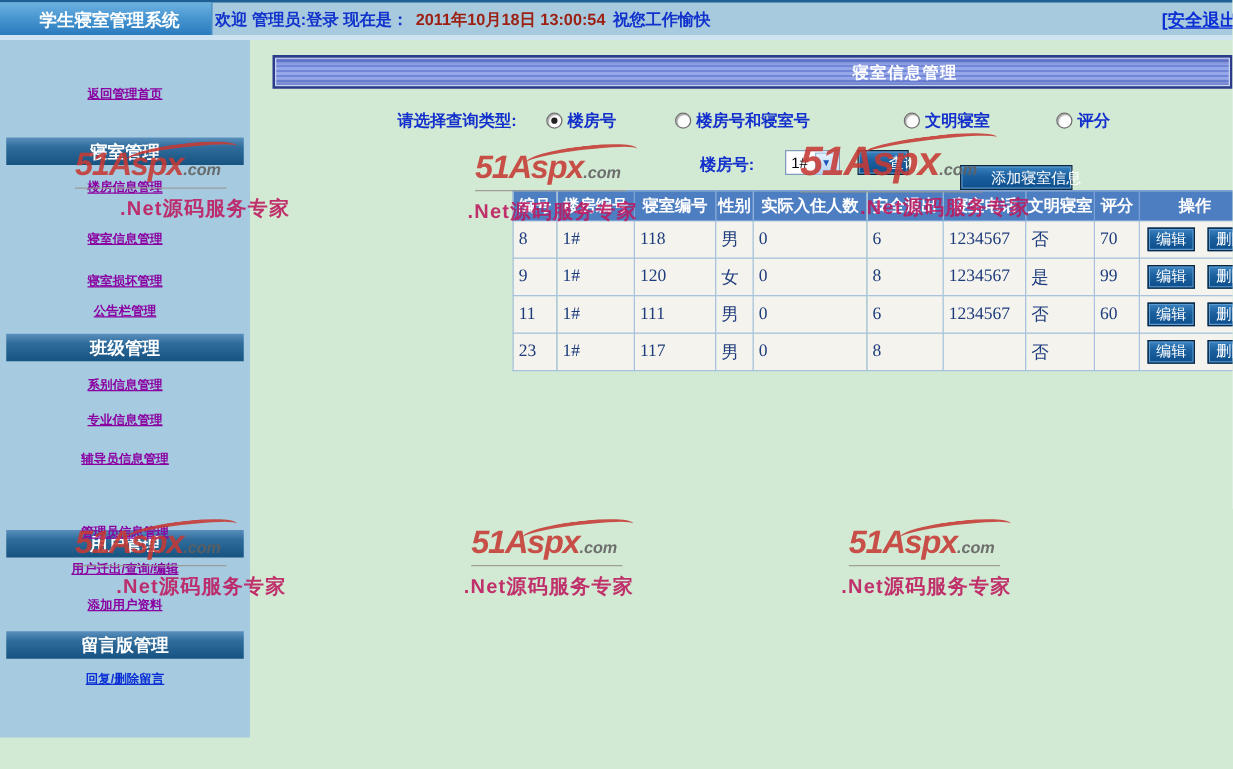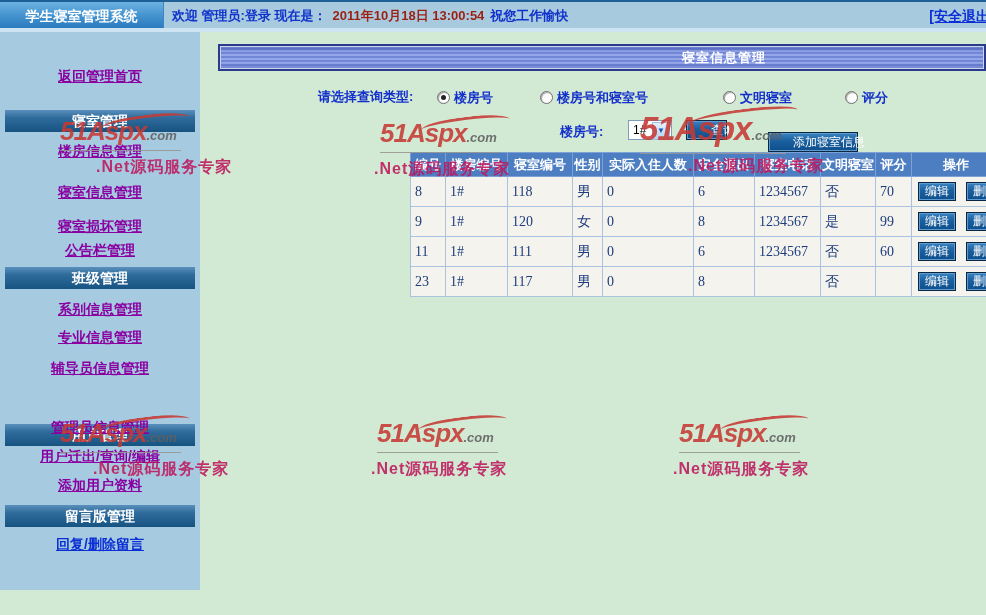--- a/index.html
+++ b/index.html
@@ -5,30 +5,30 @@
   html,body{margin:0;padding:0;}
   #screen{
     position:relative;width:986px;height:615px;overflow:hidden;
     background:#d2e9d3;font-family:"Liberation Sans","DejaVu Sans",sans-serif;
     -webkit-font-smoothing:none;
   }
   
   .topbar{position:absolute;left:0;top:0;width:986px;height:28px;background:#a7cade;border-top:2px solid #1e5f96;box-sizing:border-box;}
   .app-title{position:absolute;left:0;top:0;width:163px;height:28px;line-height:28px;text-align:center;
     background:linear-gradient(180deg,#6db2e2 0%,#4795d0 45%,#2677bd 100%);
-    color:#fff;font-weight:bold;font-size:14px;border-right:1px solid #3d85c0;}
+    color:#fff;font-weight:bold;font-size:14px;border-right:1px solid #3d85c0;padding-left:6px;}
   .welcome{position:absolute;left:172px;top:1px;height:26px;line-height:26px;font-size:13px;font-weight:bold;white-space:nowrap;}
   .w-blue{color:#1133cc;}
   .w-red{color:#9c1f12;padding:0 6px;}
   .logout{position:absolute;right:-4px;top:1px;height:26px;line-height:26px;font-size:14px;font-weight:bold;
     color:#0b2fd4;text-decoration:underline;cursor:pointer;white-space:nowrap;}
   .topstrip{position:absolute;left:0;top:28px;width:986px;height:4px;background:#cfe4f3;}
   
   .sidebar{position:absolute;left:0;top:32px;width:200px;height:558px;background:#a6cbe1;}
-  .side-link{position:absolute;left:0;width:200px;text-align:center;font-size:14px;font-weight:bold;
+  .side-link{position:absolute;left:0;width:200px;text-align:center;font-size:10px;font-weight:bold;
     color:#8a00a0;text-decoration:underline;cursor:pointer;}
   .side-link.blue{color:#0b2fd4;}
   .side-header{position:absolute;left:5px;width:190px;height:22px;line-height:22px;text-align:center;
     background:linear-gradient(180deg,#5a8fbc 0%,#2f6c9c 35%,#175381 100%);
     color:#ffffff;font-weight:bold;font-size:14px;}
   
   .panel-title{position:absolute;left:218px;top:44px;width:764px;height:23px;
     border:2px solid #2b3b8c;box-shadow:inset 0 0 0 1px #c9d3f2;
     background:
       linear-gradient(180deg,rgba(35,55,150,.45) 0%,rgba(255,255,255,0) 28%,rgba(255,255,255,0) 72%,rgba(35,55,150,.35) 100%),

